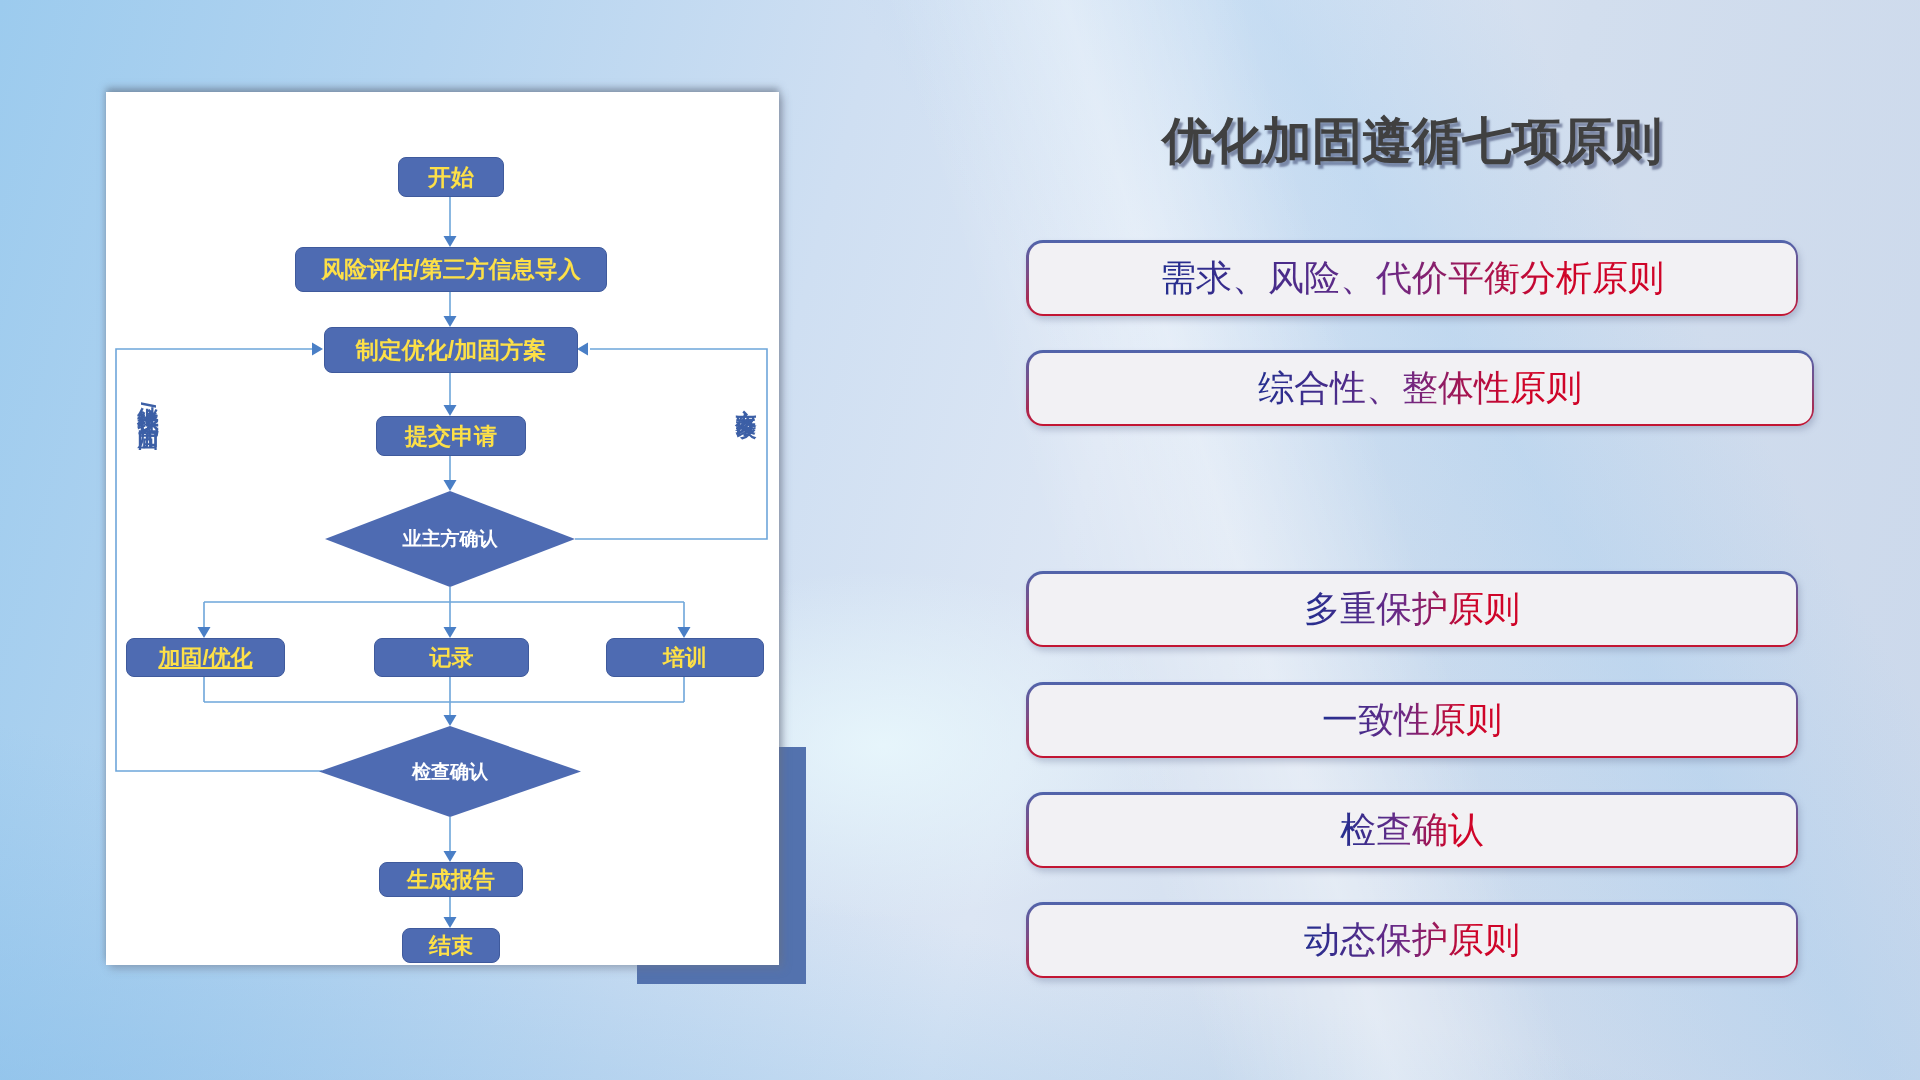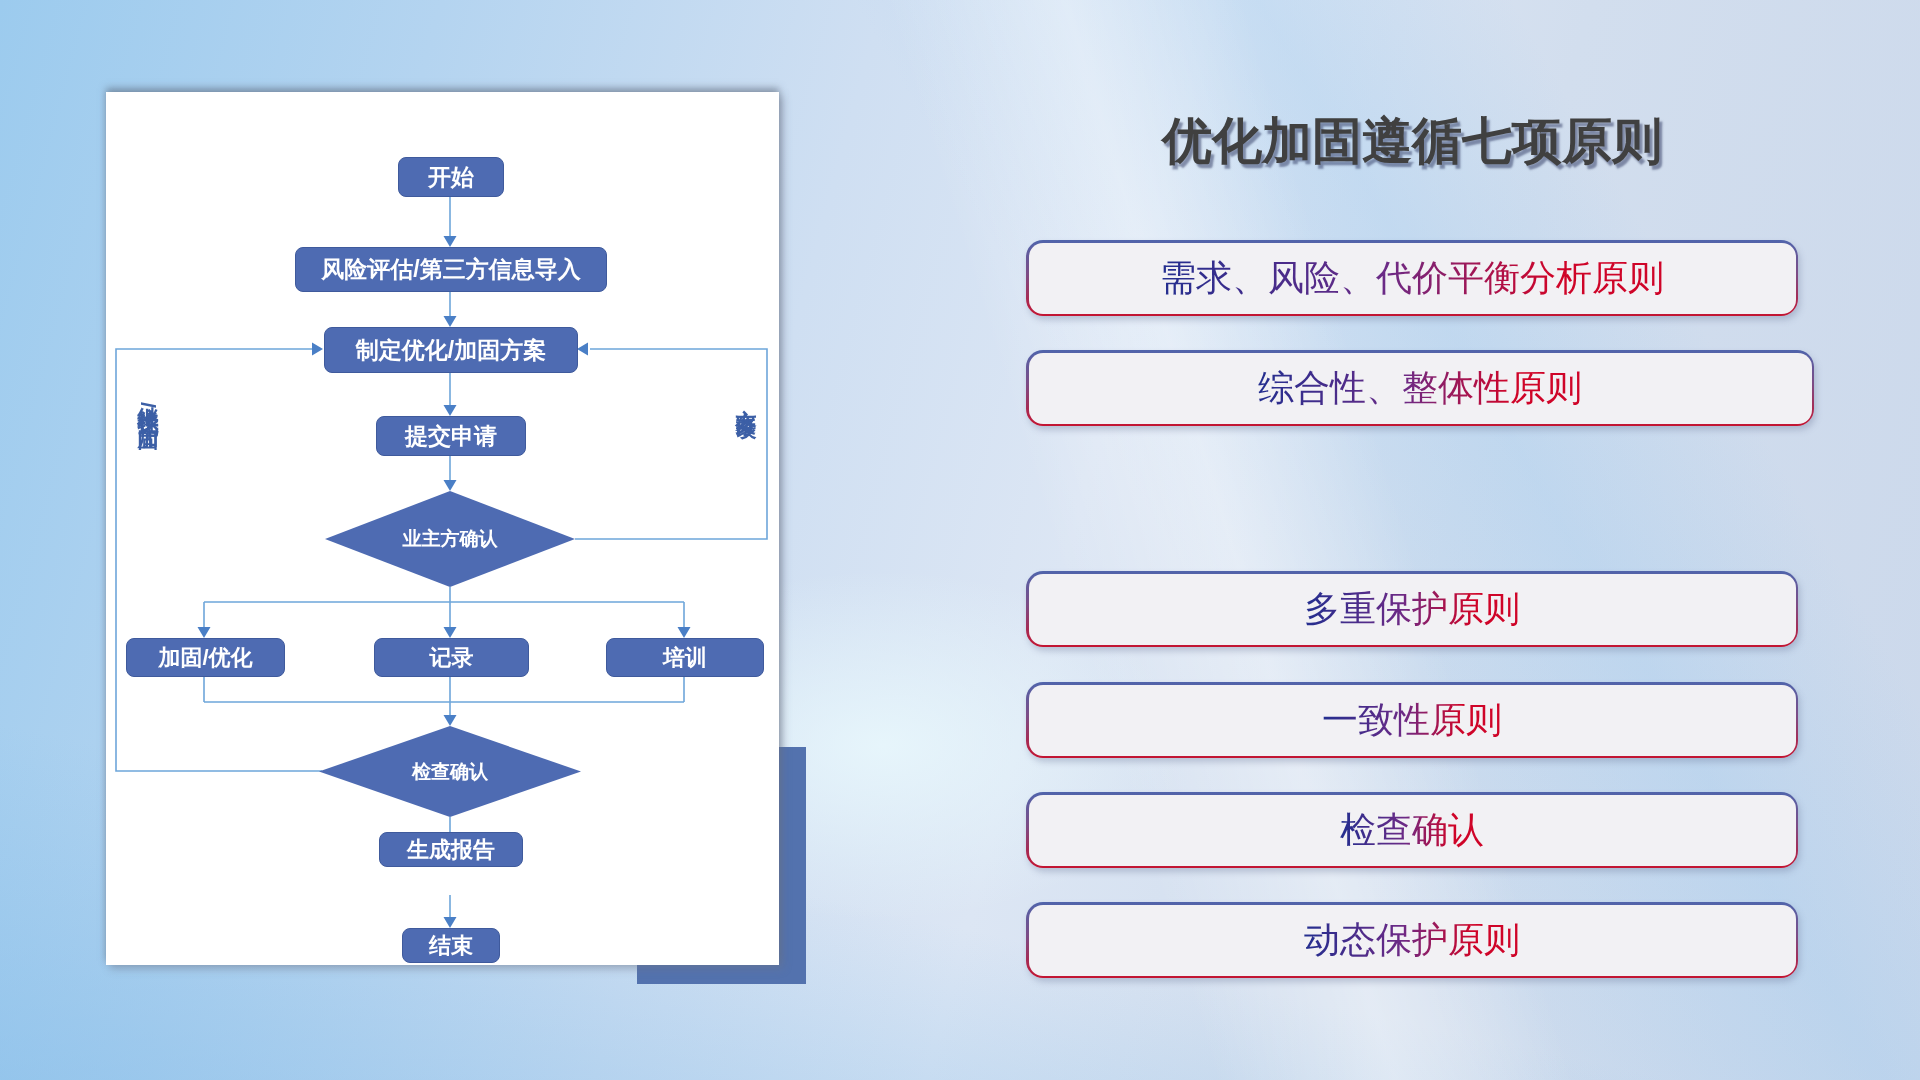--- a/index.html
+++ b/index.html
@@ -22,21 +22,21 @@
     background:#5372ae;z-index:1;
   }
   .panel{
     position:absolute;left:106px;top:92px;width:673px;height:873px;
     background:#ffffff;z-index:2;
     box-shadow:0 -4px 7px rgba(90,100,118,0.55), 4px 4px 8px rgba(110,120,140,0.45);
   }
   .node{
     position:absolute;display:flex;align-items:center;justify-content:center;
     background:#4e6bb2;border:1px solid #3f5a9c;border-radius:8px;
-    color:#ffffff;font-weight:bold;font-size:23px;white-space:nowrap;z-index:3;
+    color:#fde047;font-weight:bold;font-size:23px;white-space:nowrap;z-index:3;
   }
   .node.small{font-size:22px;}
   .diamond{
     position:absolute;display:flex;align-items:center;justify-content:center;
     background:#4e6bb2;color:#ffffff;font-weight:bold;font-size:19px;
     clip-path:polygon(50% 0,100% 50%,50% 100%,0 50%);z-index:3;white-space:nowrap;
   }
   .loop-label{
     position:absolute;writing-mode:vertical-rl;
     color:#3c5fa6;font-weight:bold;font-size:21px;letter-spacing:3px;z-index:3;
@@ -119,37 +119,37 @@
   </div>
 
   <div class="node" style="left:270px;top:324px;width:148px;height:38px;">
     <span>提交申请</span>
   </div>
 
   <div class="diamond" style="left:219px;top:399px;width:250px;height:96px;">
     <span>业主方确认</span>
   </div>
 
-  <div class="node small" style="left:20px;top:546px;width:157px;height:37px;">
+  <div class="node small" style="left:20px;top:546px;width:157px;height:37px;text-decoration:underline;">
     <span>加固/优化</span>
   </div>
 
   <div class="node small" style="left:268px;top:546px;width:153px;height:37px;">
     <span>记录</span>
   </div>
 
   <div class="node small" style="left:500px;top:546px;width:156px;height:37px;">
     <span>培训</span>
   </div>
 
   <div class="diamond" style="left:213px;top:634px;width:262px;height:91px;">
     <span>检查确认</span>
   </div>
 
-  <div class="node small" style="left:273px;top:740px;width:142px;height:33px;">
+  <div class="node small" style="left:273px;top:770px;width:142px;height:33px;">
     <span>生成报告</span>
   </div>
 
   <div class="node small" style="left:296px;top:836px;width:96px;height:33px;">
     <span>结束</span>
   </div>
 
   <div class="loop-label" style="left:28px;top:298px;">继续优化/加固</div>
 
   <div class="loop-label" style="left:626px;top:300px;">方案修改</div>

